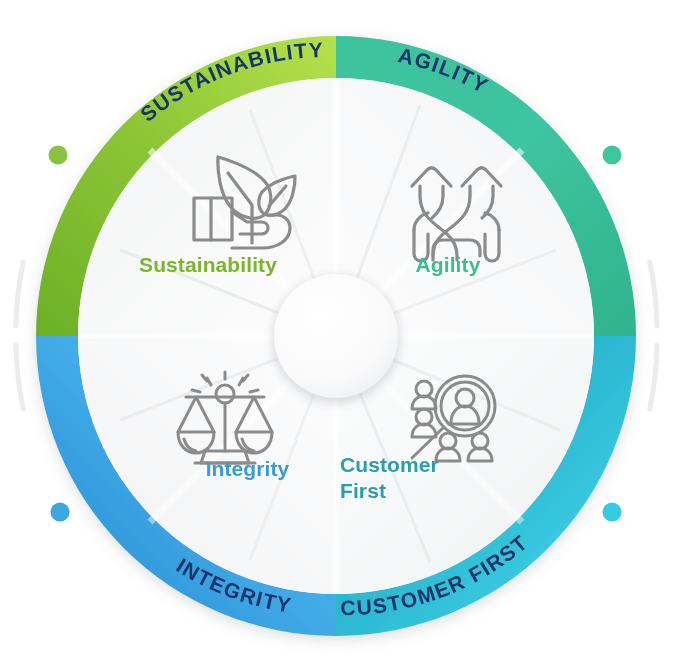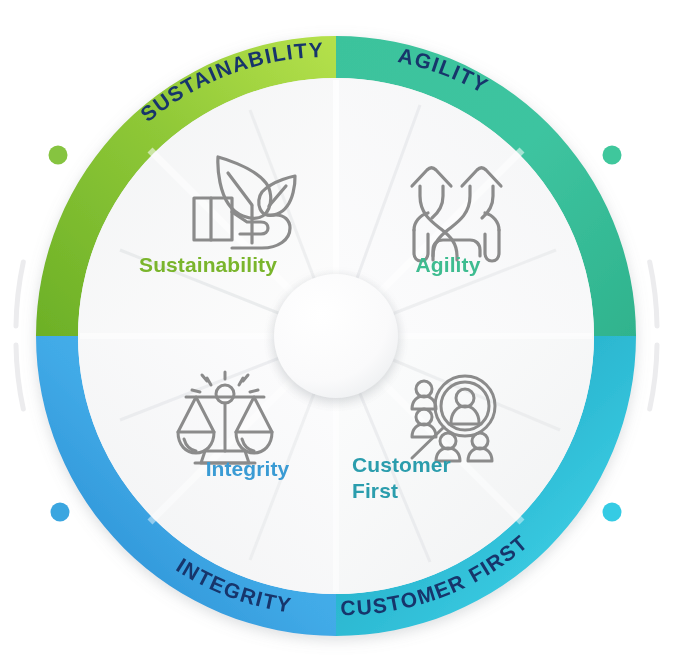--- a/index.html
+++ b/index.html
@@ -37,21 +37,21 @@
   #label-sustainability {
     left: 88px;  top: 252px; width: 240px; text-align: center;
   }
   #label-agility {
     left: 348px; top: 252px; width: 200px; text-align: center;
   }
   #label-integrity {
     left: 135px; top: 456px; width: 225px; text-align: center;
   }
   #label-customerfirst {
-    left: 352px; top: 452px; width: 215px; text-align: left;
+    left: 340px; top: 452px; width: 215px; text-align: left;
   }
 </style>
 </head>
 <body>
 
 <div id="wheel-root">
 
   <svg id="wheel-svg" width="673" height="671" viewBox="0 0 673 671">
     <defs>
 

